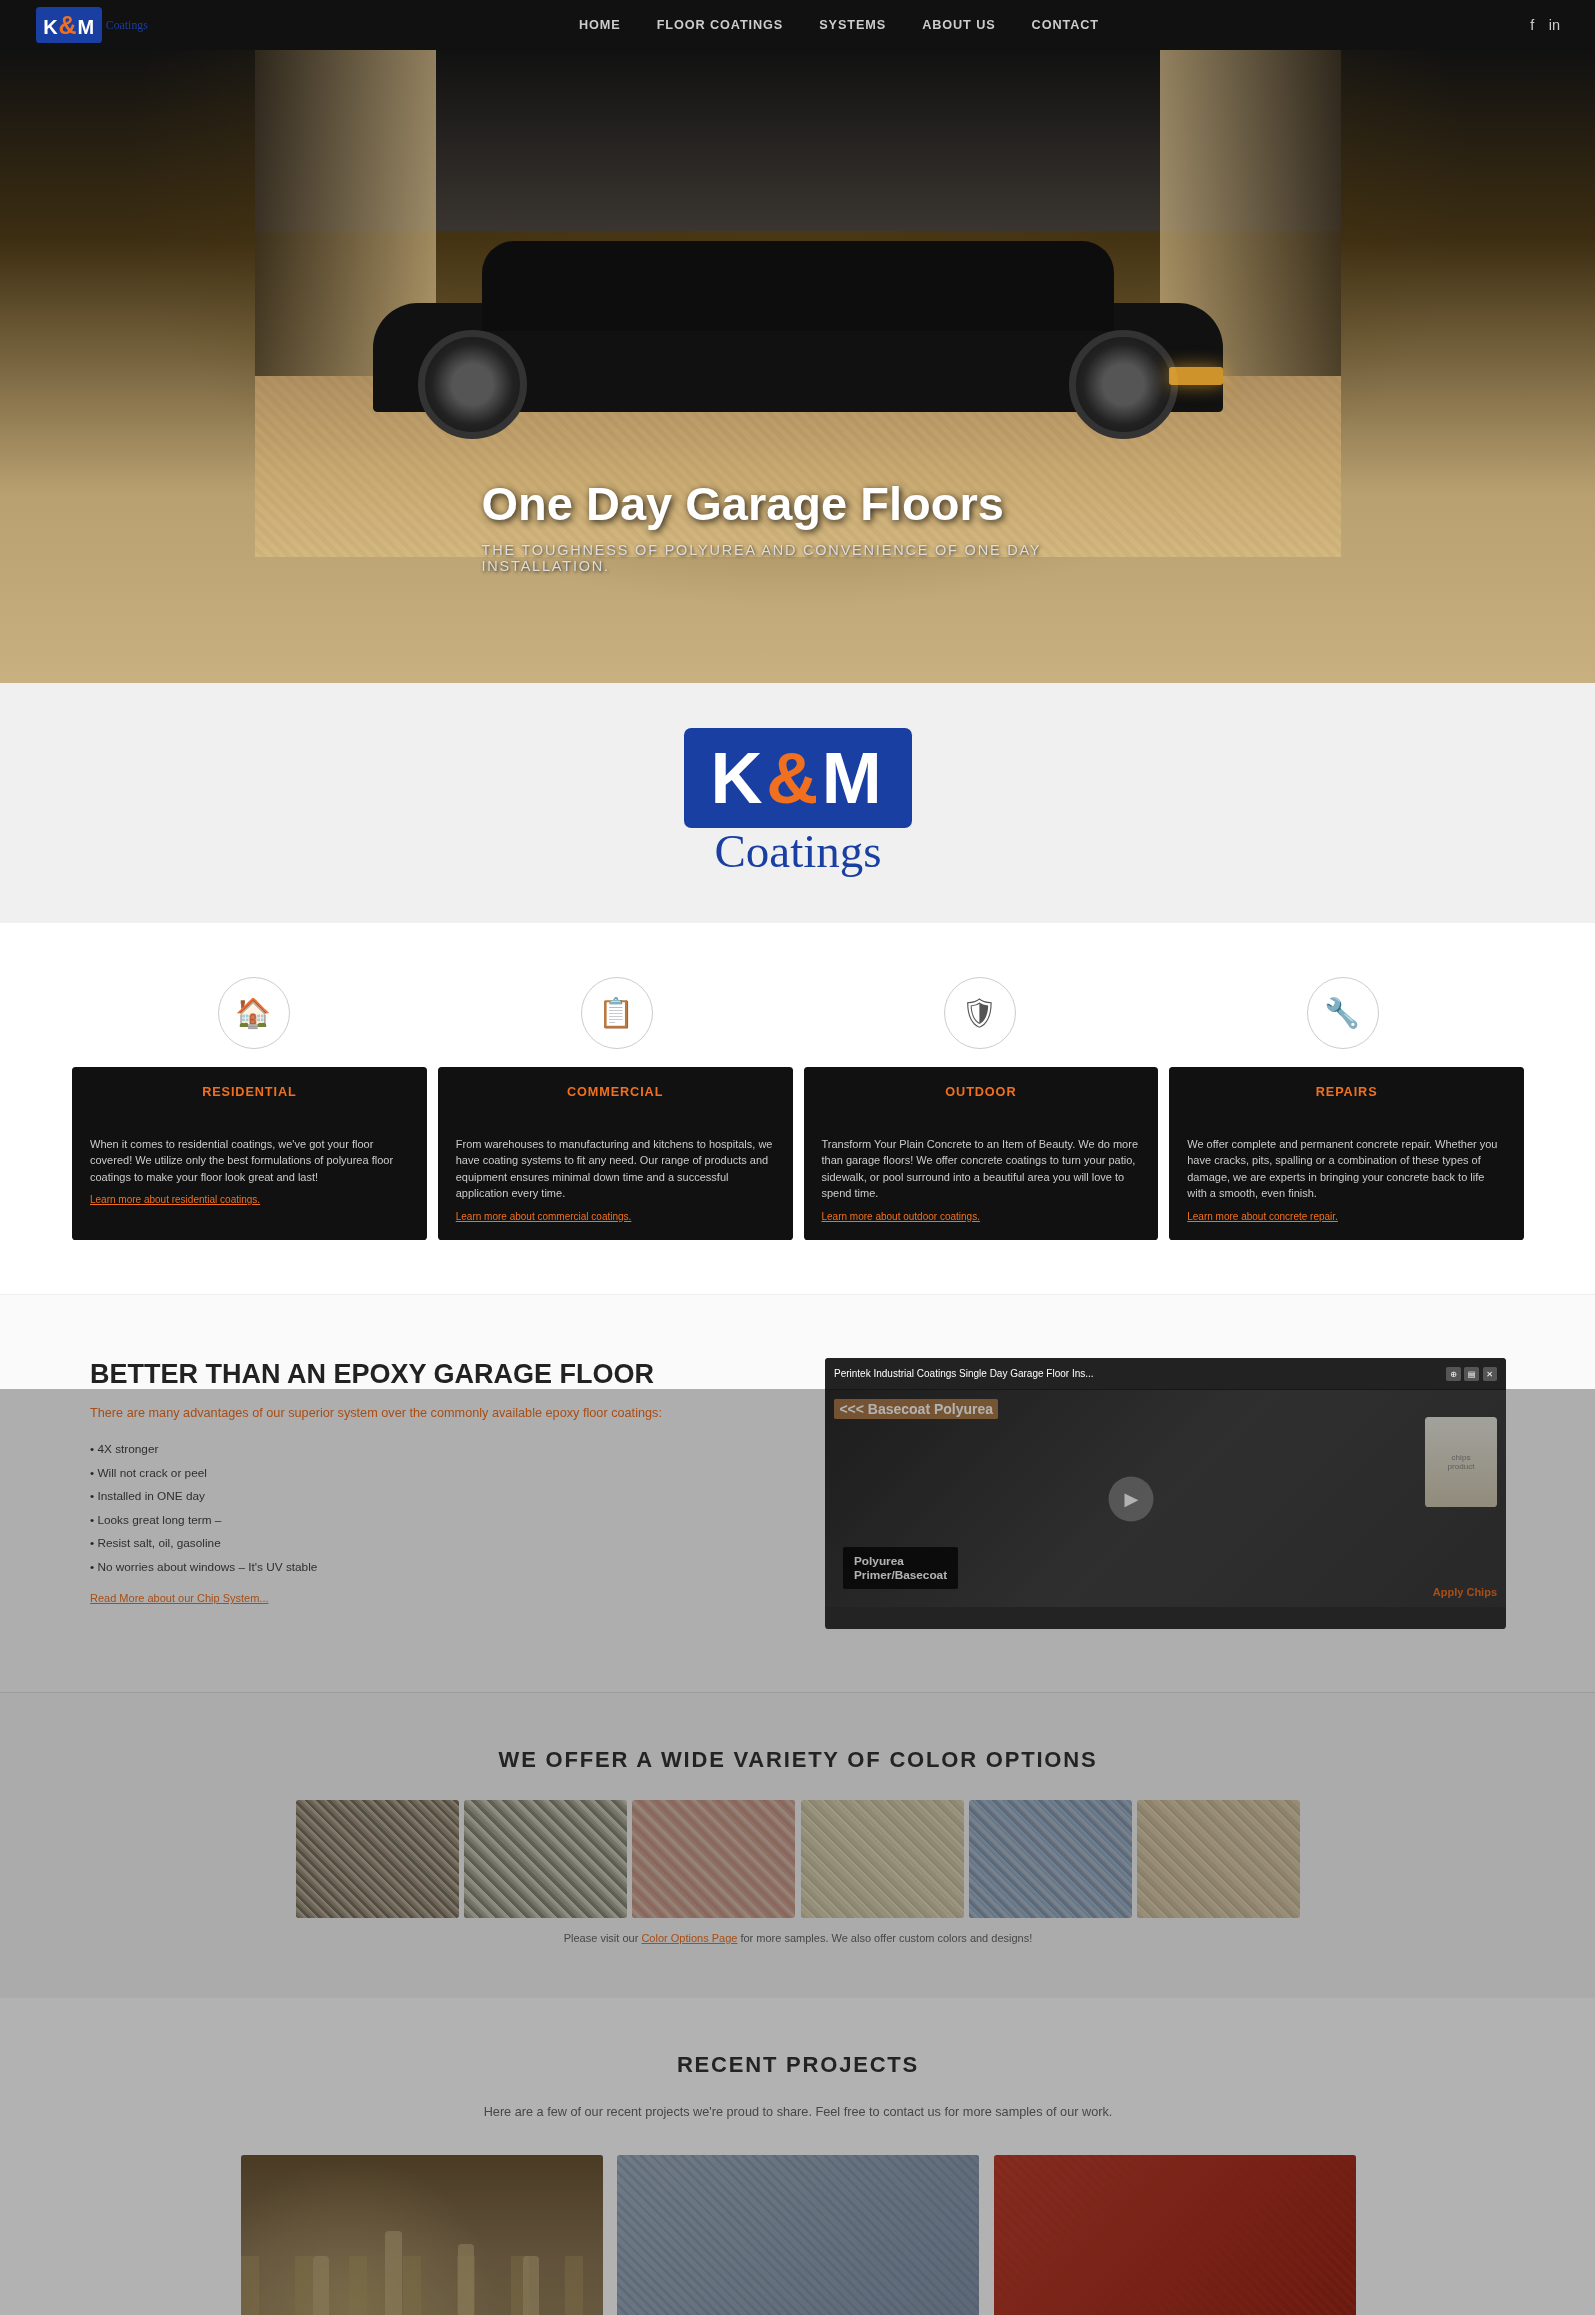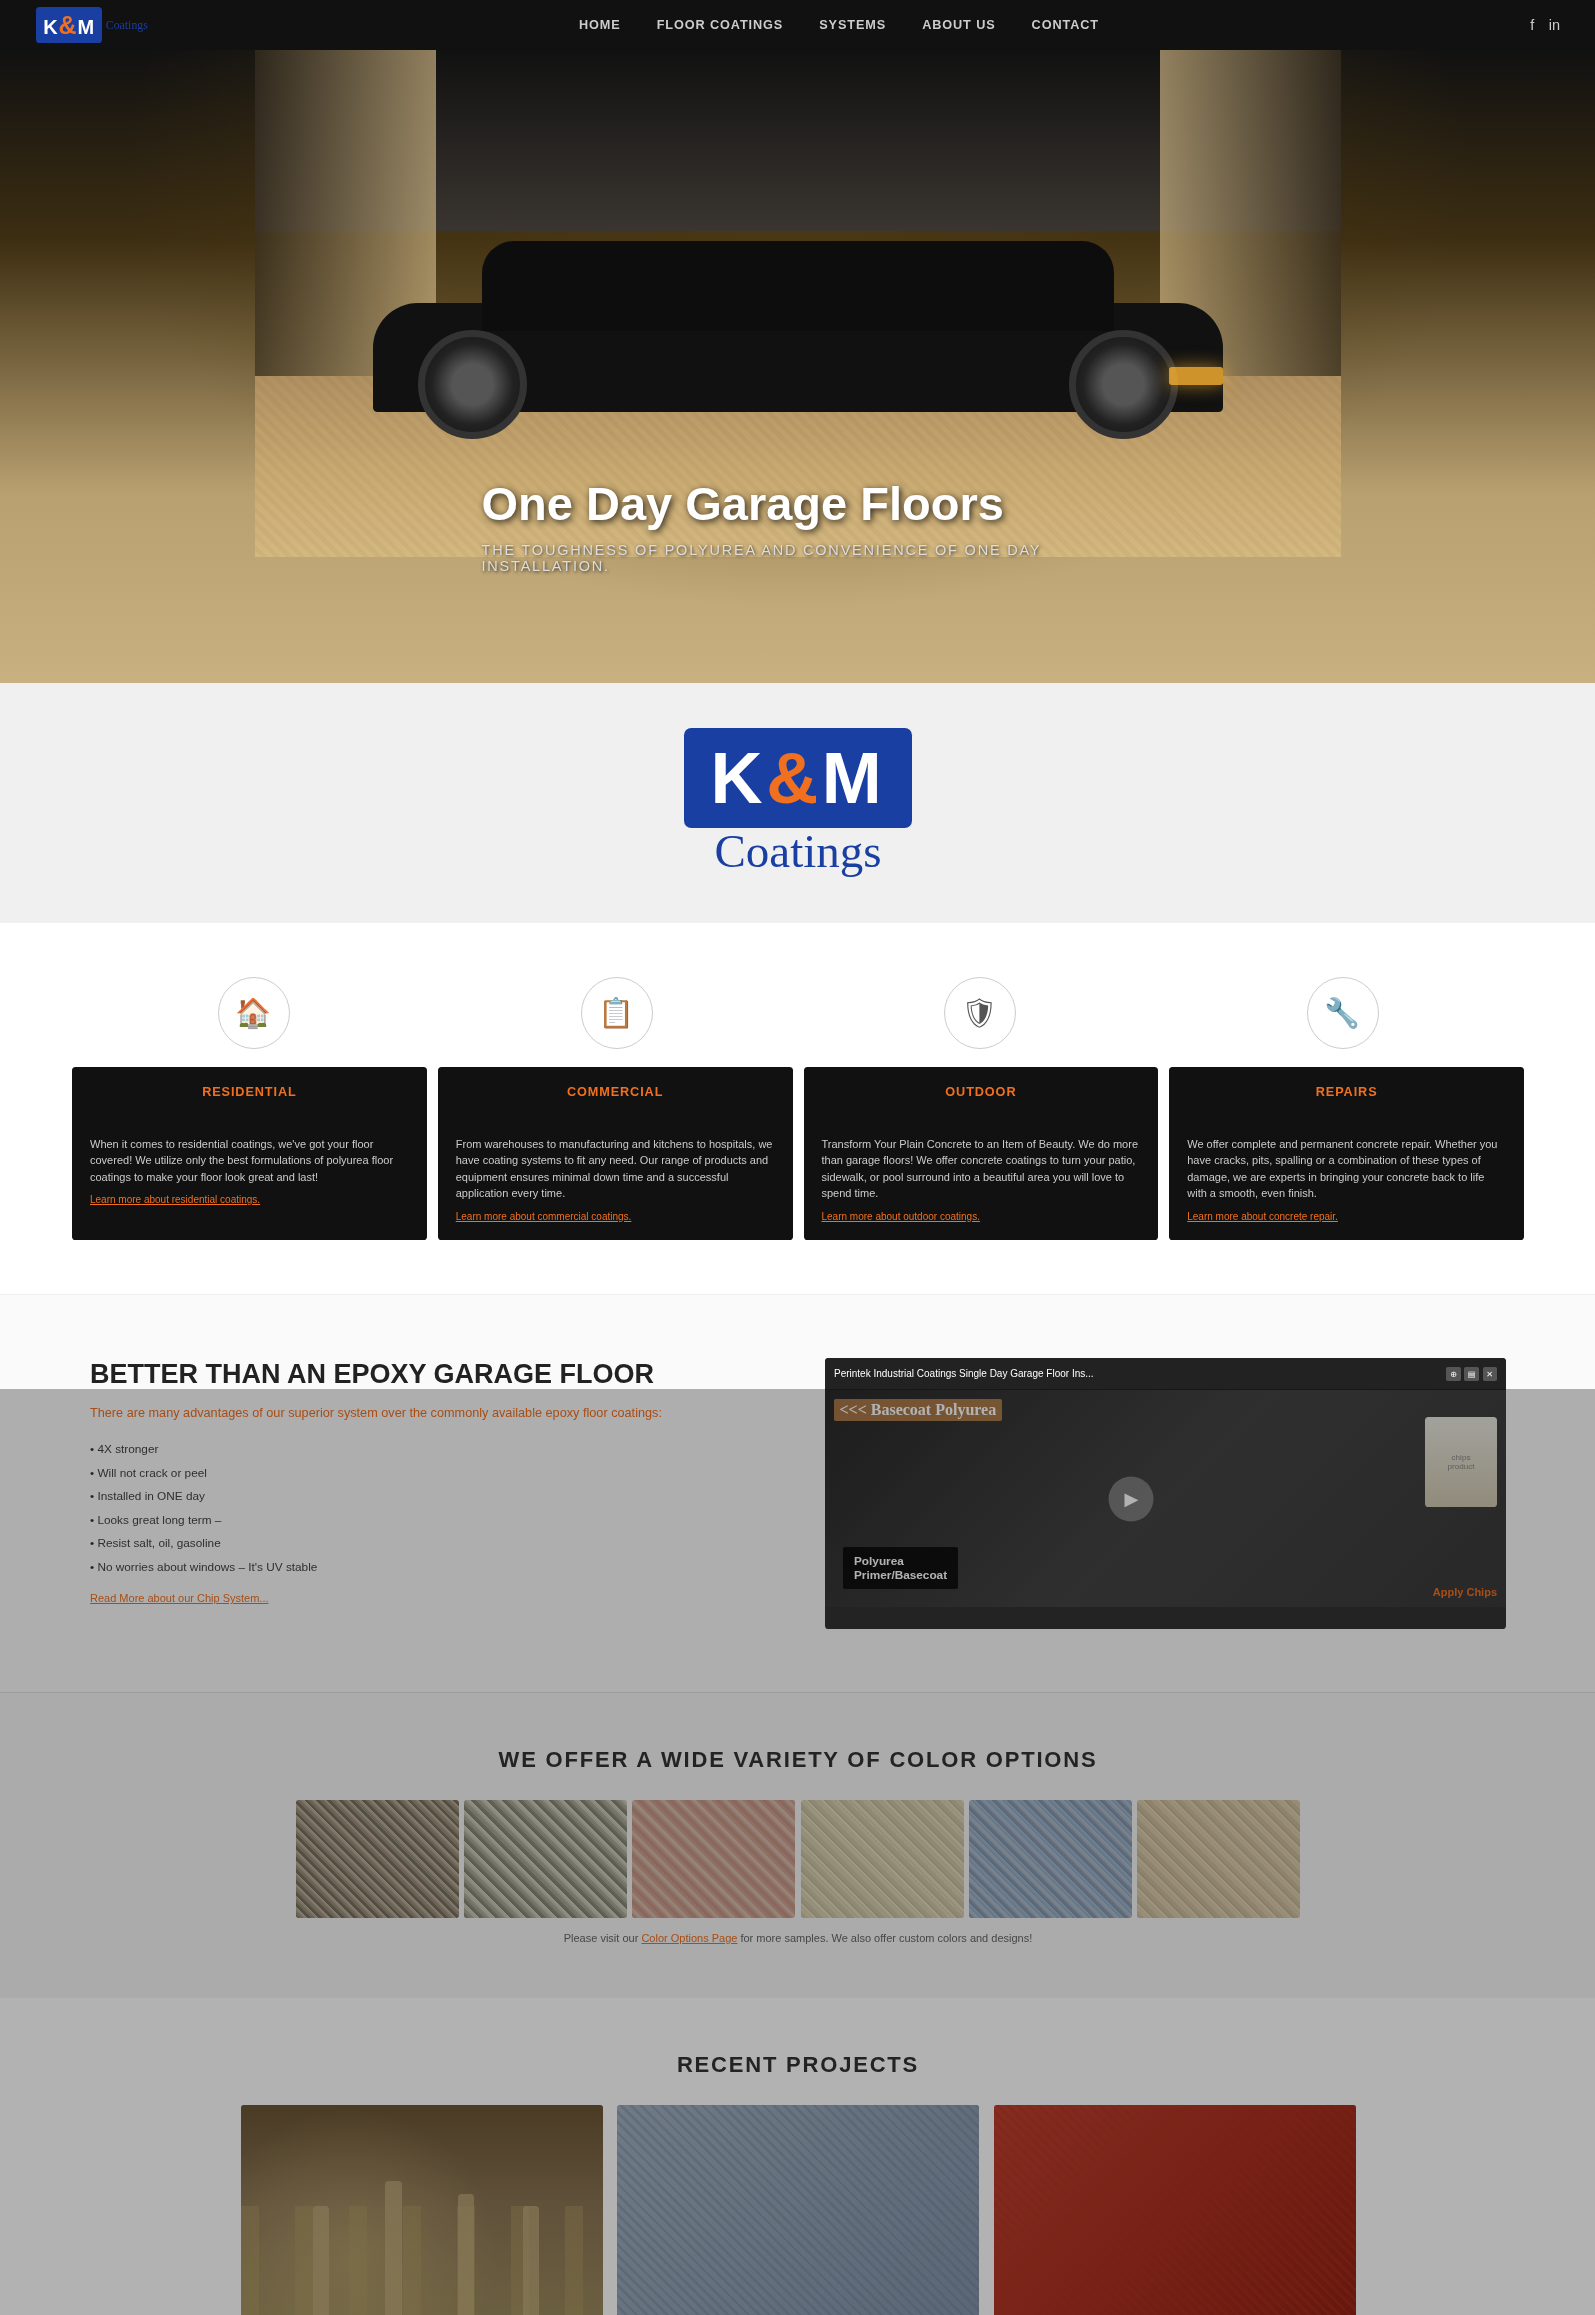--- a/index.html
+++ b/index.html
@@ -317,25 +317,24 @@
       font-size: 8.1px;
       color: #666;
       text-align: center;
     }
     .basecoat-text {
       position: absolute;
       top: 9px;
       left: 9px;
       background: rgba(200,140,80,0.8);
       color: #fff;
-      font-size: 16px;
+      font-size: 14px;
       font-weight: bold;
       padding: 1.8px 5.4px;
       border-radius: 1.8px;
-      font-family: Liberation Serif, serif;
     }
 
     
     .colors-section {
       background: #f5f5f5;
       padding: 54px 72px;
       text-align: center;
       border-top: 0.9px solid #e0e0e0;
     }
     .section-title {
@@ -579,20 +578,21 @@
     <div class="swatch" style="background: repeating-linear-gradient(45deg, #8090a8 0px, #90a0b8 3.6px, #a0b0c0 3.6px, #b0c0d0 7.2px, #90a8c0 7.2px, #a0b8d0 11px);"></div>
     <div class="swatch" style="background: repeating-linear-gradient(45deg, #c0b090 0px, #d0c0a0 3.6px, #c8b898 3.6px, #e0d0b0 7.2px, #d4c4a4 7.2px, #e4d4b4 11px);"></div>
   </div>
   <p class="colors-note">
     Please visit our <a href="#">Color Options Page</a> for more samples. We also offer custom colors and designs!
   </p>
 </section>
 
 <section class="projects-section">
   <h2 class="section-title">RECENT PROJECTS</h2>
+  <p class="projects-subtitle">Here are a few of our recent projects we're proud to share. Feel free to contact us for more samples of our work.</p>
   <div class="projects-grid">
     <div class="project-item">
       <div class="project-1-inner">
         <div class="project-1-columns"></div>
 
         <div style="position:absolute;bottom:0;left:20%;width:16.3px;height:60%;background:rgba(200,180,130,0.6);border-radius:3.6px 3.6px 0 0;"></div>
         <div style="position:absolute;bottom:0;left:40%;width:16.3px;height:70%;background:rgba(200,180,130,0.6);border-radius:3.6px 3.6px 0 0;"></div>
         <div style="position:absolute;bottom:0;left:60%;width:16.3px;height:65%;background:rgba(200,180,130,0.6);border-radius:3.6px 3.6px 0 0;"></div>
         <div style="position:absolute;bottom:0;left:78%;width:16.3px;height:60%;background:rgba(200,180,130,0.6);border-radius:3.6px 3.6px 0 0;"></div>
       </div>

